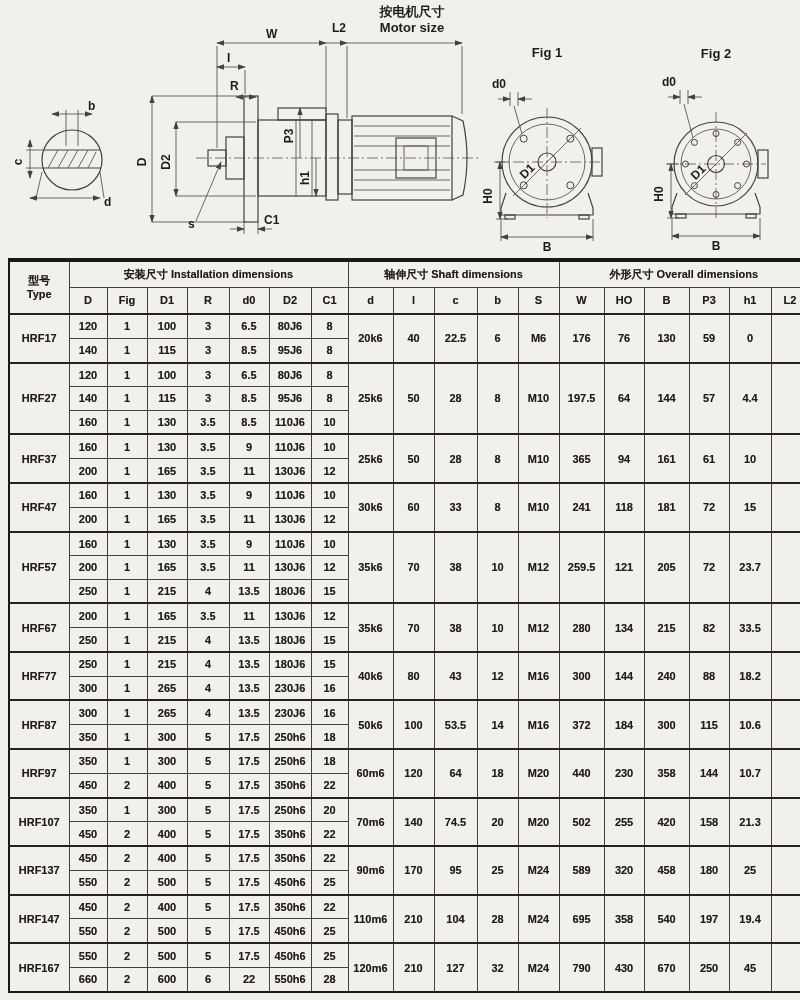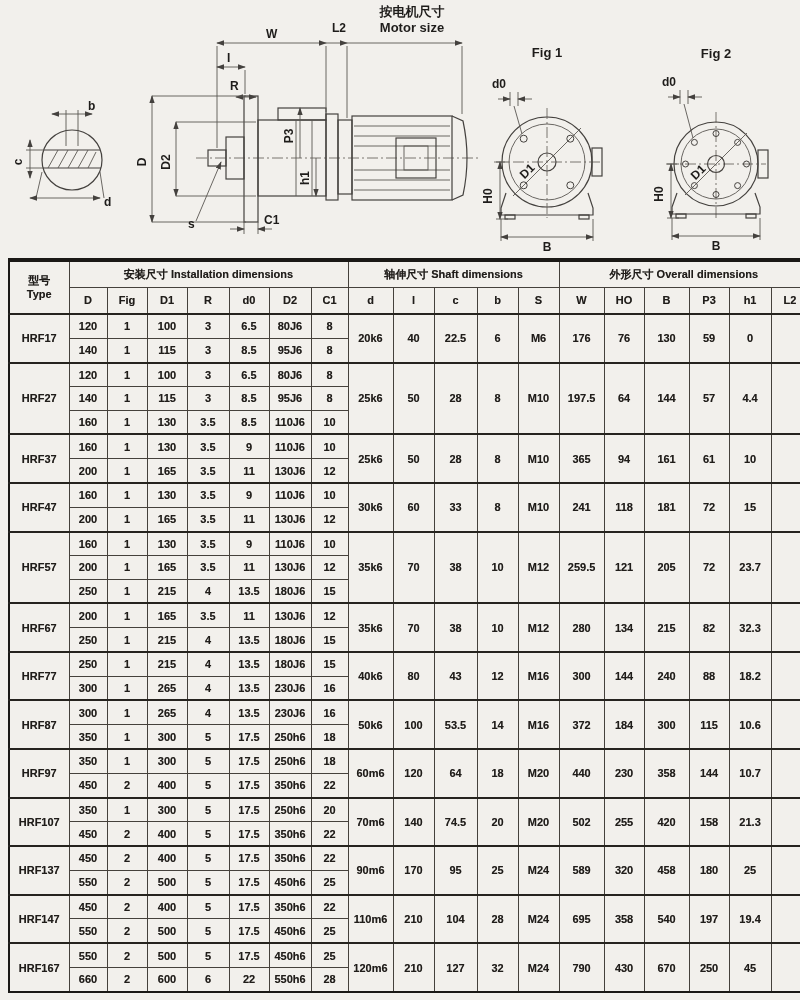--- a/index.html
+++ b/index.html
@@ -449,21 +449,21 @@
           <td>12</td>
           <td rowspan="2">35k6</td>
           <td rowspan="2">70</td>
           <td rowspan="2">38</td>
           <td rowspan="2">10</td>
           <td rowspan="2">M12</td>
           <td rowspan="2">280</td>
           <td rowspan="2">134</td>
           <td rowspan="2">215</td>
           <td rowspan="2">82</td>
-          <td rowspan="2">32.3</td>
+          <td rowspan="2">33.5</td>
           <td rowspan="2"></td>
         </tr>
         <tr class="sub-row">
           <td>250</td>
           <td>1</td>
           <td>215</td>
           <td>4</td>
           <td>13.5</td>
           <td>180J6</td>
           <td>15</td>

